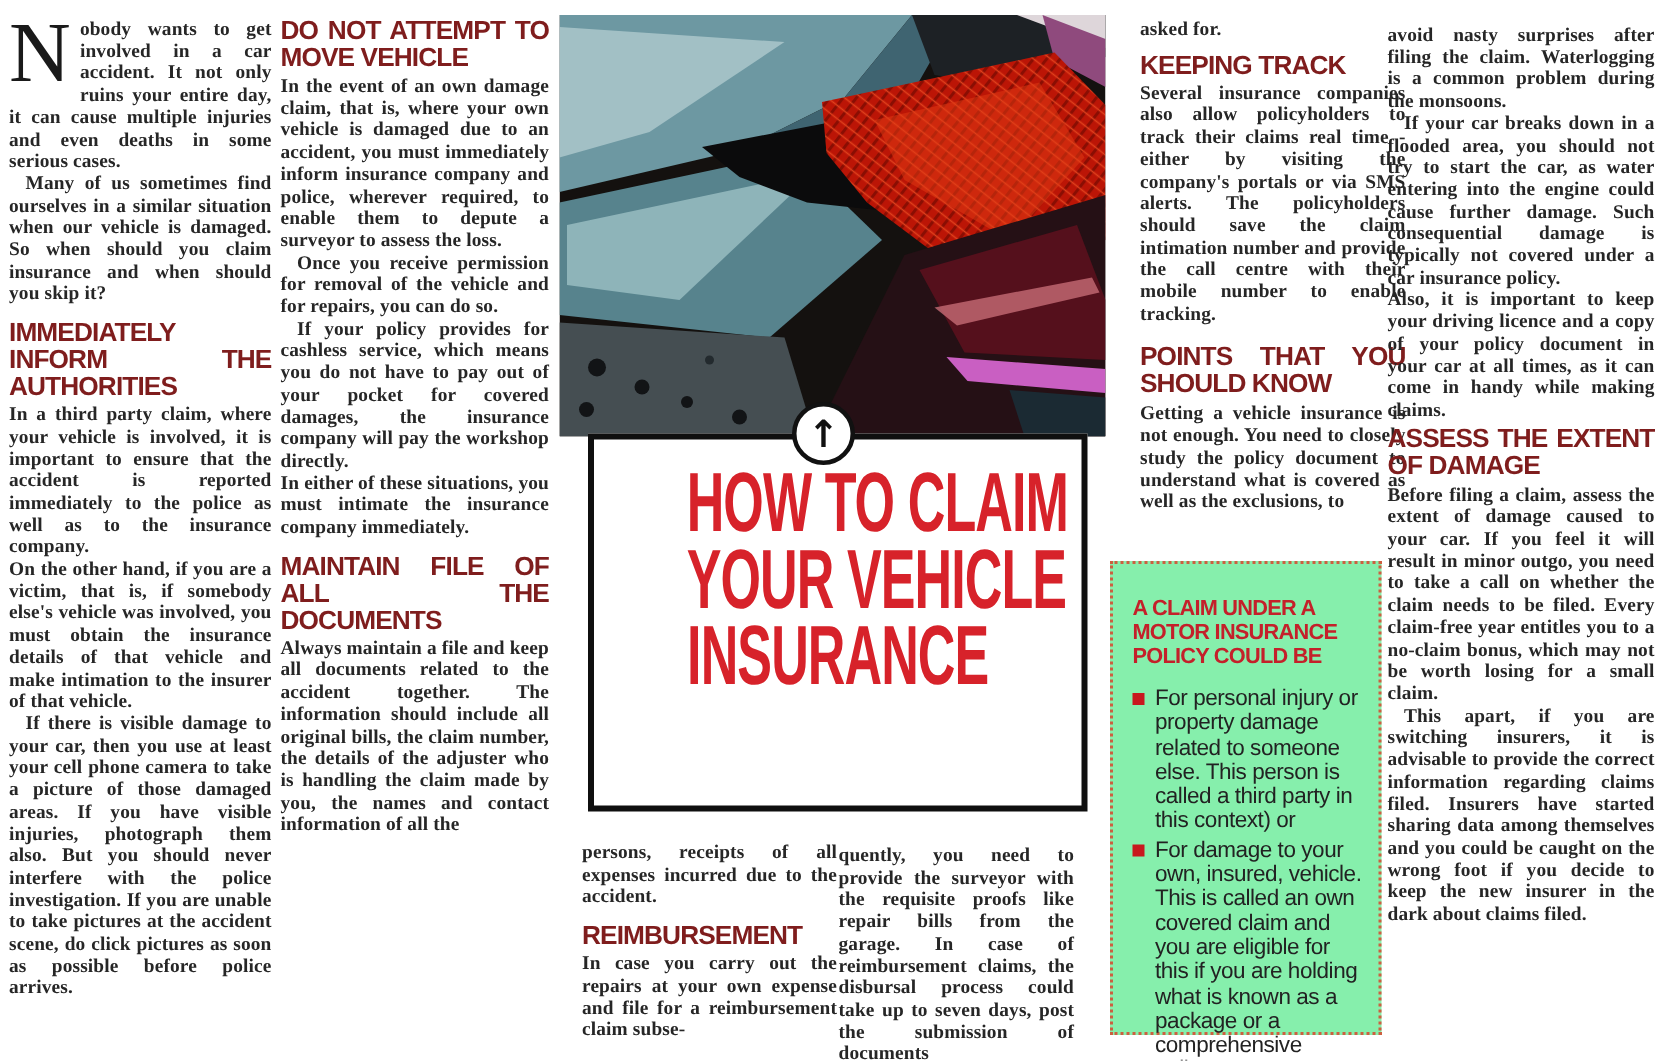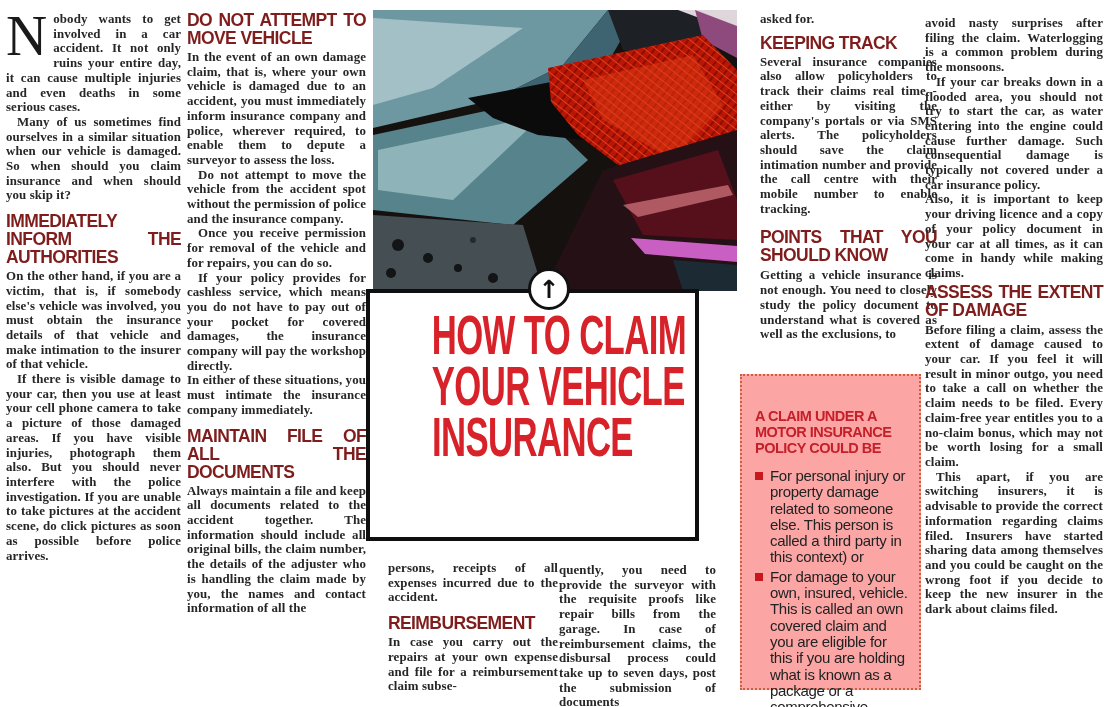--- a/index.html
+++ b/index.html
@@ -18,21 +18,21 @@
     font-size:17.5px;line-height:18px;letter-spacing:-0.6px;margin:9px 0 3px 0;
   }
   .dropcap{
     float:left;font-size:57px;line-height:44px;padding:2px 6px 0 0;
     font-weight:normal;color:#1a1a1a;
   }
   
   #photo{position:absolute;left:373px;top:10px;width:364px;height:281px;}
   
   #titlebox{
-    position:absolute;left:366px;top:289px;width:333px;height:252px;
+    position:absolute;left:392px;top:289px;width:333px;height:252px;
     background:#ffffff;border:4px solid #0f0f0f;box-sizing:border-box;
     padding-top:16px;overflow:hidden;
   }
   .title-line{
     font-family:"Liberation Sans", sans-serif;font-weight:bold;color:#d7222a;
     font-size:56px;line-height:51px;text-align:center;white-space:nowrap;
     transform:scaleX(0.62);transform-origin:50% 50%;letter-spacing:-1px;
   }
   .subtitle{margin-top:12px;}
   .subtitle-line{
@@ -44,49 +44,49 @@
   #arrow-badge{
     position:absolute;left:528px;top:268px;width:36px;height:36px;
     background:#ffffff;border:3px solid #111;border-radius:50%;
     display:flex;align-items:center;justify-content:center;z-index:5;
     font-family:"DejaVu Sans", sans-serif;font-size:25px;font-weight:bold;color:#111;
     line-height:1;
   }
   
   #factbox{
     position:absolute;left:740px;top:374px;width:181px;height:316px;
-    background:#fca5a5;border:2px dotted #cd5f40;box-sizing:border-box;
-    padding:30px 10px 0 13px;
+    background:#86efac;border:2px dotted #cd5f40;box-sizing:border-box;
+    padding:20px 10px 0 13px;
   }
   .factbox-heading{
     font-family:"Liberation Sans", sans-serif;font-weight:bold;color:#c4202a;
     font-size:14.5px;line-height:16px;letter-spacing:-0.5px;margin:2px 0 12px 0;
   }
   .bullet{display:flex;margin:0 0 3px 0;}
   .bsq{width:8px;height:8px;background:#c8181e;margin:4px 7px 0 0;flex:none;}
   .btext{
     font-family:"Liberation Sans", sans-serif;font-size:15px;line-height:16.3px;
     color:#222;letter-spacing:-0.3px;font-weight:normal;
   }
 </style>
 </head>
 <body>
 
 <div class="col body-text" id="col1" style="left:6px;top:12px;width:175px;">
   <p class="para"><span class="dropcap">N</span><span>obody wants to get involved in a car accident. It not only ruins your entire day, it can cause multiple injuries and even deaths in some serious cases.</span></p>
   <p class="para indent">Many of us sometimes find ourselves in a similar situation when our vehicle is damaged. So when should you claim insurance and when should you skip it?</p>
   <h2 class="redhead">IMMEDIATELY INFORM THE AUTHORITIES</h2>
+  <p class="para">In a third party claim, where your vehicle is involved, it is important to ensure that the accident is reported immediately to the police as well as to the insurance company.</p>
   <p class="para">On the other hand, if you are a victim, that is, if somebody else's vehicle was involved, you must obtain the insurance details of that vehicle and make intimation to the insurer of that vehicle.</p>
   <p class="para indent">If there is visible damage to your car, then you use at least your cell phone camera to take a picture of those damaged areas. If you have visible injuries, photograph them also. But you should never interfere with the police investigation. If you are unable to take pictures at the accident scene, do click pictures as soon as possible before police arrives.</p>
 </div>
 
 <div class="col body-text" id="col2" style="left:187px;top:2px;width:179px;">
   <h2 class="redhead">DO NOT ATTEMPT TO MOVE VEHICLE</h2>
   <p class="para">In the event of an own damage claim, that is, where your own vehicle is damaged due to an accident, you must immediately inform insurance company and police, wherever required, to enable them to depute a surveyor to assess the loss.</p>
-  <p class="para indent">Do not attempt to move the vehicle from the accident spot without the permission of police and the insurance company.</p>
   <p class="para indent">Once you receive permission for removal of the vehicle and for repairs, you can do so.</p>
   <p class="para indent">If your policy provides for cashless service, which means you do not have to pay out of your pocket for covered damages, the insurance company will pay the workshop directly.</p>
   <p class="para">In either of these situations, you must intimate the insurance company immediately.</p>
   <h2 class="redhead">MAINTAIN FILE OF ALL THE DOCUMENTS</h2>
   <p class="para">Always maintain a file and keep all documents related to the accident together. The information should include all original bills, the claim number, the details of the adjuster who is handling the claim made by you, the names and contact information of all the</p>
 </div>
 
 <svg id="photo" viewBox="0 0 364 281" aria-hidden="true">
   <defs>
     <pattern id="xh" width="7" height="7" patternUnits="userSpaceOnUse" patternTransform="rotate(38)">

